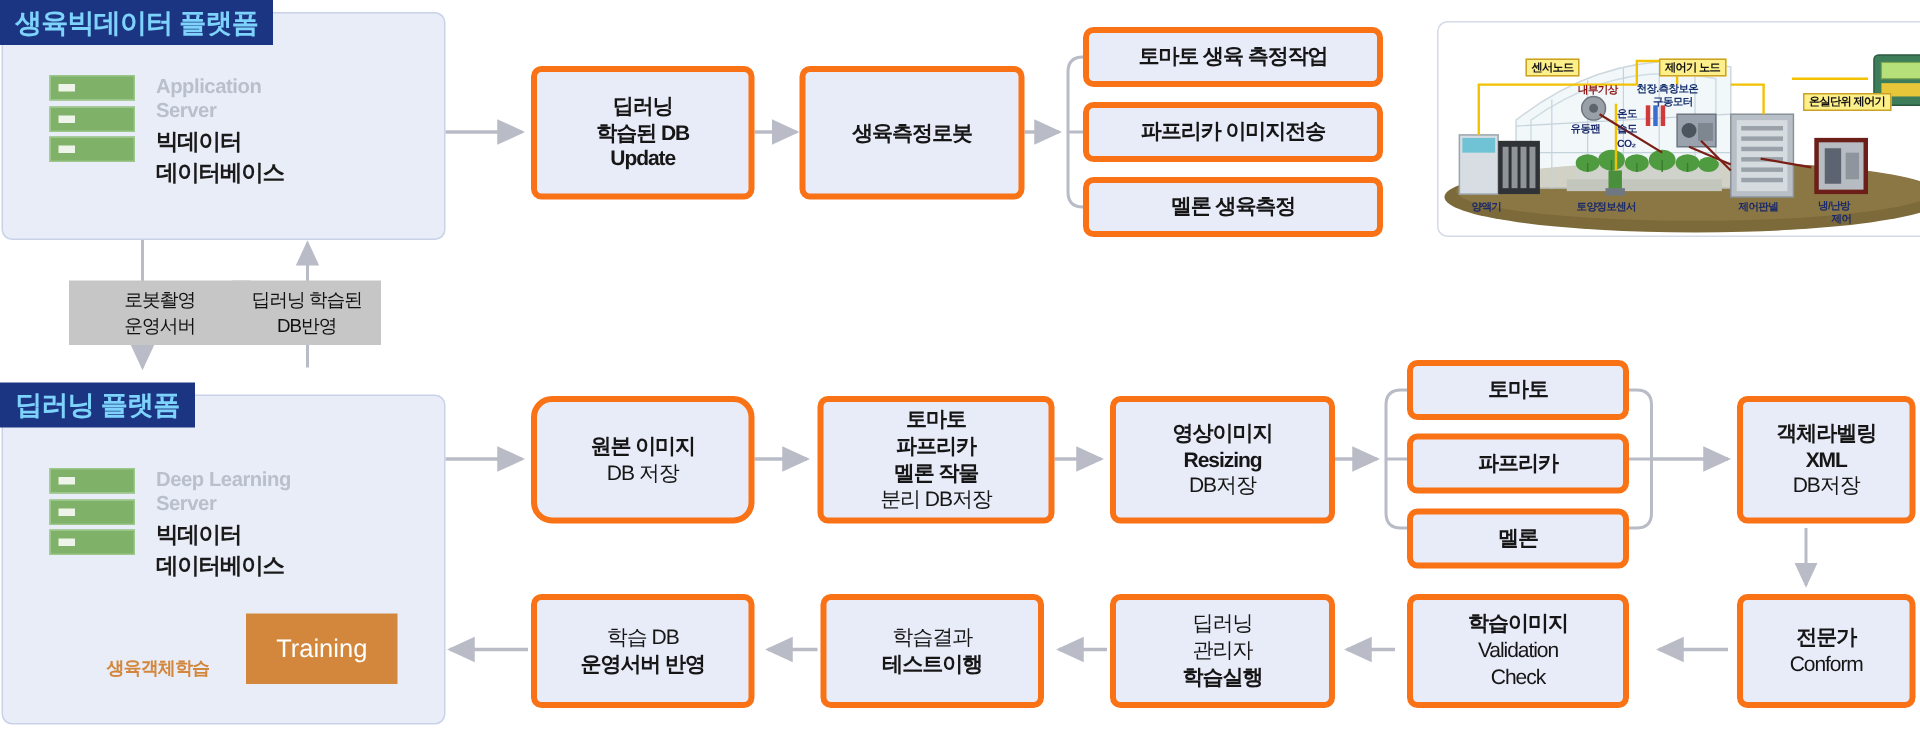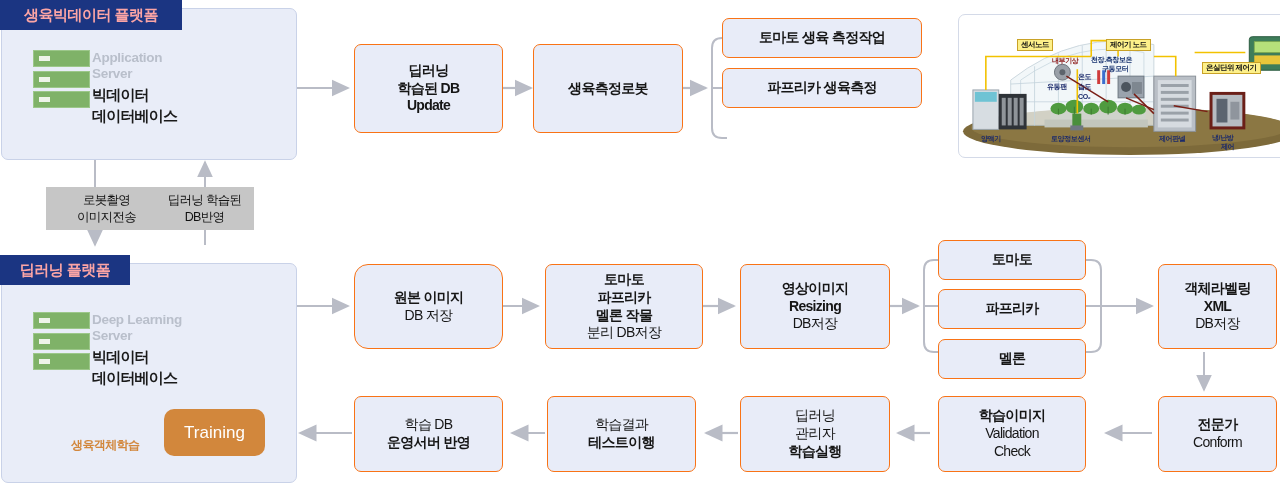--- a/index.html
+++ b/index.html
@@ -17,41 +17,41 @@
   .panel{
     position:absolute;
     background:#e9edf8;
     border:1px solid #c9d2e8;
     border-radius:7px;
     box-sizing:border-box;
   }
   .panel-title{
     position:absolute;
     background:#1b3582;
-    color:#fca5a5;
-    font-size:15px;
+    color:#7dd3fc;
+    font-size:18px;
     font-weight:bold;
     letter-spacing:-0.5px;
     display:flex;align-items:center;justify-content:center;
     box-sizing:border-box;
     z-index:5;
   }
   .srv-wrap{position:absolute;display:flex;align-items:flex-start;}
   .srv-icon{
     width:57px;height:58px;
     display:flex;flex-direction:column;justify-content:space-between;
     flex:0 0 auto;
   }
   .srv-unit{
     height:17px;background:#7fb268;border:1px solid #9cc78a;
     box-sizing:border-box;display:flex;align-items:center;
     padding-left:5px;
   }
   .srv-led{width:11px;height:5px;background:#eef4ea;}
-  .srv-text{margin-left:2px;line-height:1.22;}
+  .srv-text{margin-left:14px;line-height:1.22;}
   .srv-sub{color:#b9bfcb;font-size:13.5px;font-weight:bold;letter-spacing:-0.3px;}
   .srv-main{color:#1a1a1a;font-size:15px;font-weight:bold;letter-spacing:-0.8px;margin-top:3px;}
 
   .training-box{
     position:absolute;
     background:#d2873c;
     color:#ffffff;
     font-size:17px;
     display:flex;align-items:center;justify-content:center;
     box-sizing:border-box;
@@ -75,21 +75,21 @@
     text-align:center;
     display:flex;flex-direction:column;align-items:center;justify-content:center;
     line-height:1.35;
     box-sizing:border-box;
   }
 
   
   .box{
     position:absolute;
     background:#e8ecf8;
-    border:1px solid #f97316;
+    border:4px solid #f97316;
     border-radius:7px;
     box-sizing:border-box;
     display:flex;flex-direction:column;
     align-items:center;justify-content:center;
     text-align:center;
     line-height:1.28;
     color:#161616;
     letter-spacing:-0.7px;
     font-size:14px;
     padding:2px 4px;
@@ -211,21 +211,21 @@
     <div class="srv-text">
       <div class="srv-sub">Application</div>
       <div class="srv-sub">Server</div>
       <div class="srv-main">빅데이터</div>
       <div class="srv-main">데이터베이스</div>
     </div>
   </div>
 
   <div class="chip" style="left:46px;top:187px;width:121px;height:43px;">
     <span>로봇촬영</span>
-    <span>이미지전송</span>
+    <span>운영서버</span>
   </div>
   <div class="chip" style="left:155px;top:187px;width:99px;height:43px;">
     <span>딥러닝 학습된</span>
     <span>DB반영</span>
   </div>
 
   <div class="panel" style="left:1px;top:263px;width:296px;height:220px;"></div>
   <div class="panel-title" style="left:0px;top:255px;width:130px;height:30px;">딥러닝 플랫폼</div>
   <div class="srv-wrap" style="left:33px;top:312px;">
     <div class="srv-icon">
@@ -239,37 +239,40 @@
           <span class="srv-led"></span>
         </div>
     </div>
     <div class="srv-text">
       <div class="srv-sub">Deep Learning</div>
       <div class="srv-sub">Server</div>
       <div class="srv-main">빅데이터</div>
       <div class="srv-main">데이터베이스</div>
     </div>
   </div>
-  <div class="training-box" style="left:164px;top:409px;width:101px;height:47px;border-radius:10px;">Training</div>
+  <div class="training-box" style="left:164px;top:409px;width:101px;height:47px;">Training</div>
   <div class="flow-note" style="left:71px;top:437px;">생육객체학습</div>
 
   <div class="box" style="left:354px;top:44px;width:149px;height:89px;">
     <span class="b">딥러닝</span>
     <span class="b">학습된 DB</span>
     <span class="b">Update</span>
   </div>
   <div class="box" style="left:533px;top:44px;width:150px;height:89px;">
     <span class="b">생육측정로봇</span>
   </div>
 
   <div class="box" style="left:722px;top:18px;width:200px;height:40px;">
     <span class="b">토마토 생육 측정작업</span>
   </div>
   <div class="box" style="left:722px;top:68px;width:200px;height:40px;">
-    <span class="b">파프리카 생육측정</span>
+    <span class="b">파프리카 이미지전송</span>
+  </div>
+  <div class="box" style="left:722px;top:118px;width:200px;height:40px;">
+    <span class="b">멜론 생육측정</span>
   </div>
 
   <div class="gh-panel" style="left:933px;top:14px;width:345px;height:144px;margin-left:25px;">
     <svg class="gh-inner" viewBox="0 0 345 144" preserveAspectRatio="none">
 
       <ellipse cx="172" cy="118" rx="168" ry="24" fill="#7d6a3a"></ellipse>
       <ellipse cx="172" cy="114" rx="160" ry="20" fill="#8b7743"></ellipse>
 
       <path d="M52 112 L52 66 Q118 14 196 30 L196 112 Z" fill="#eef4f7" opacity="0.72" stroke="#b9c9d2" stroke-width="1"></path>
       <path d="M62 112 L62 66 Q120 24 186 38 L186 112" fill="none" stroke="#cfdde4" stroke-width="1"></path>

